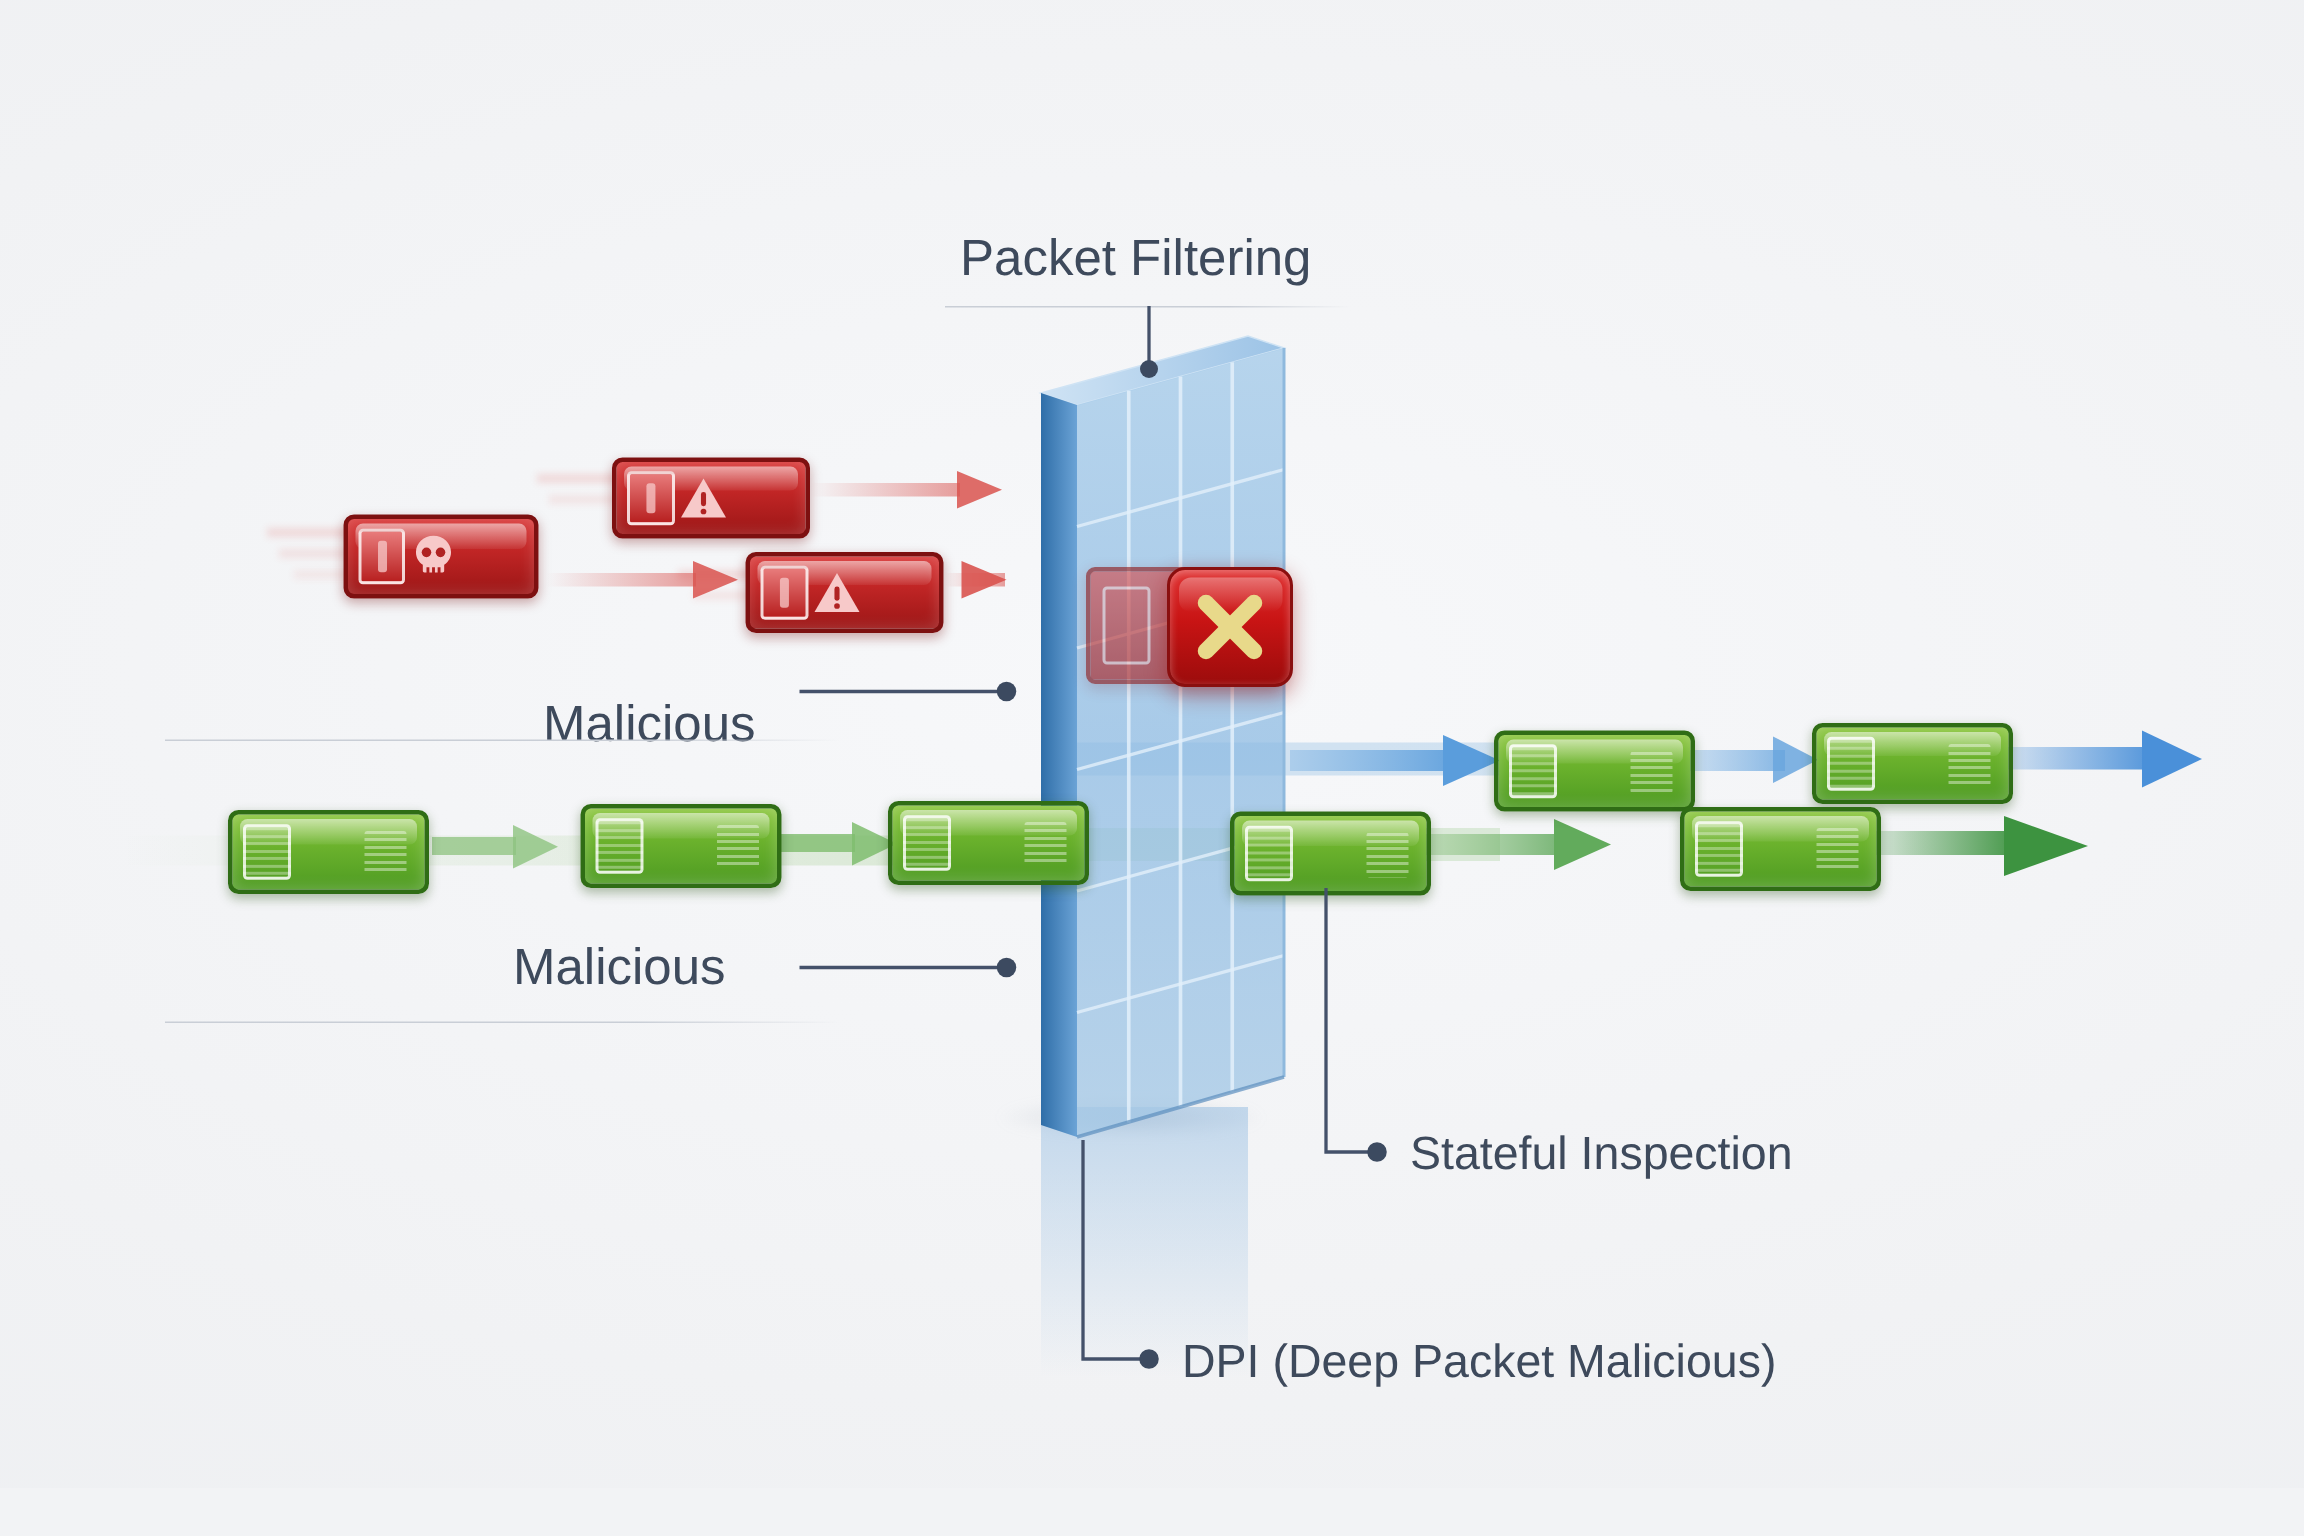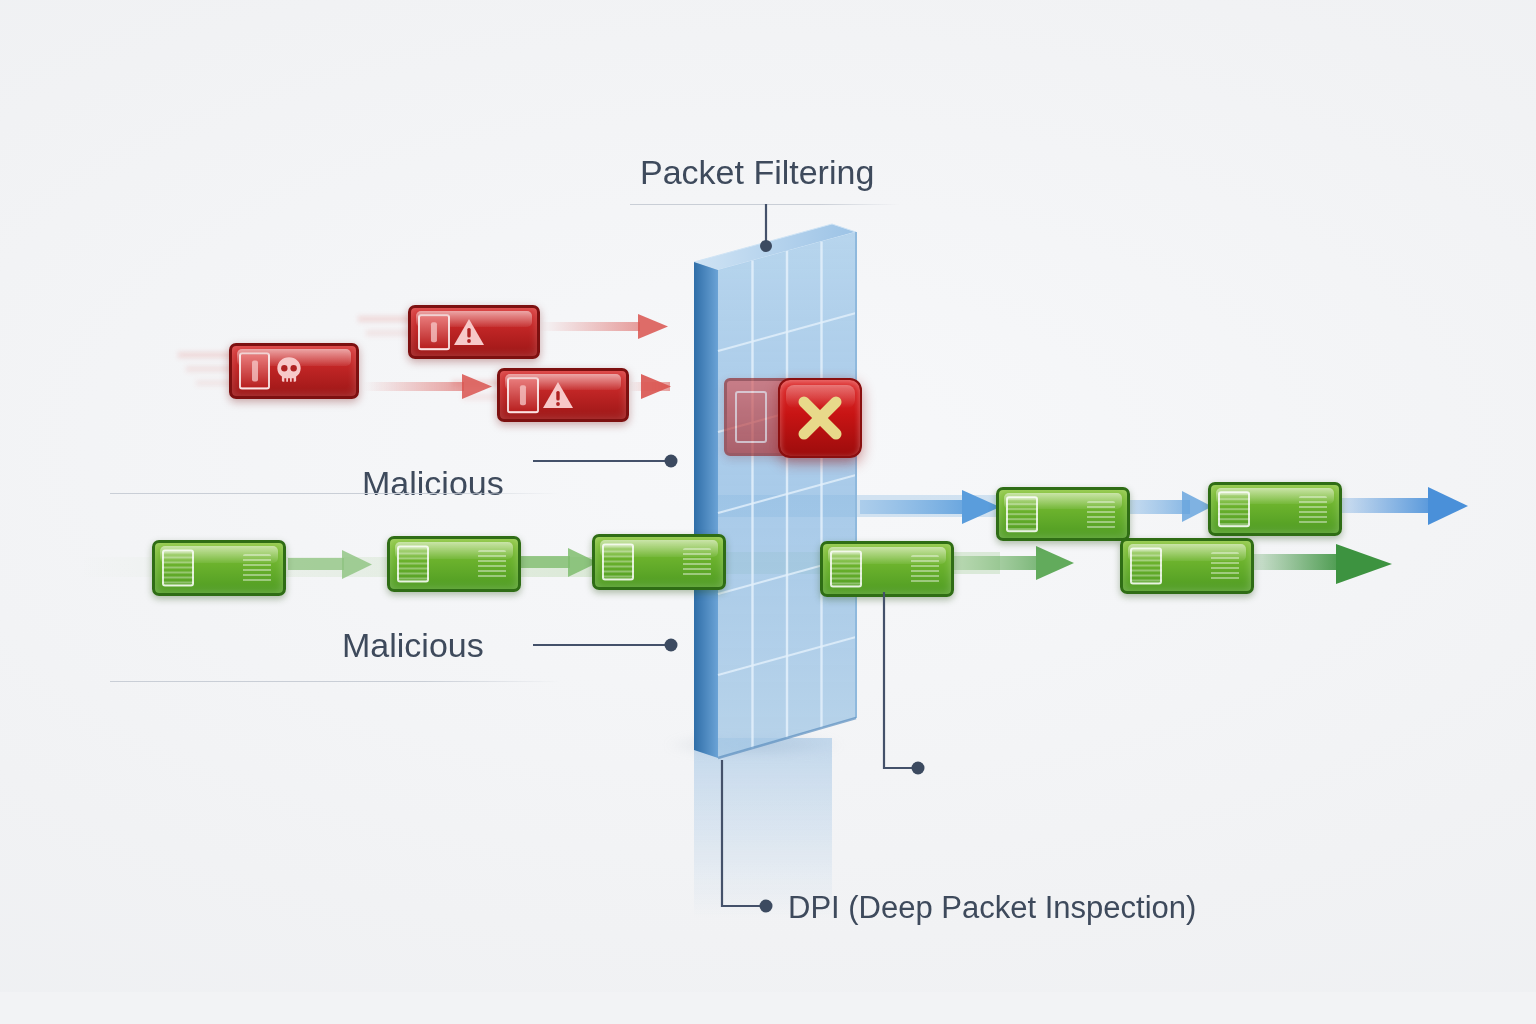--- a/index.html
+++ b/index.html
@@ -308,16 +308,17 @@
     <polyline points="722,760 722,906 760,906" fill="none" stroke="#44516a" stroke-width="2.2"></polyline>
     <circle cx="766" cy="906" r="6.5" fill="#3c4a60"></circle>
   </svg>
 
   <div class="lbl big" style="left:362px;top:464px;">Malicious</div>
   <div class="rule" style="left:110px;top:493px;width:450px;"></div>
 
   <div class="lbl big" style="left:342px;top:626px;">Malicious</div>
   <div class="rule" style="left:110px;top:681px;width:450px;"></div>
 
-
-  <div class="lbl mid" style="left:788px;top:890px;">DPI (Deep Packet Inspection)</div>
+  <div class="lbl mid" style="left:940px;top:751px;">Stateful Inspection</div>
+
+  <div class="lbl mid" style="left:788px;top:890px;">DPI (Deep Packet Malicious)</div>
 
 </div>
 
 </body></html>

